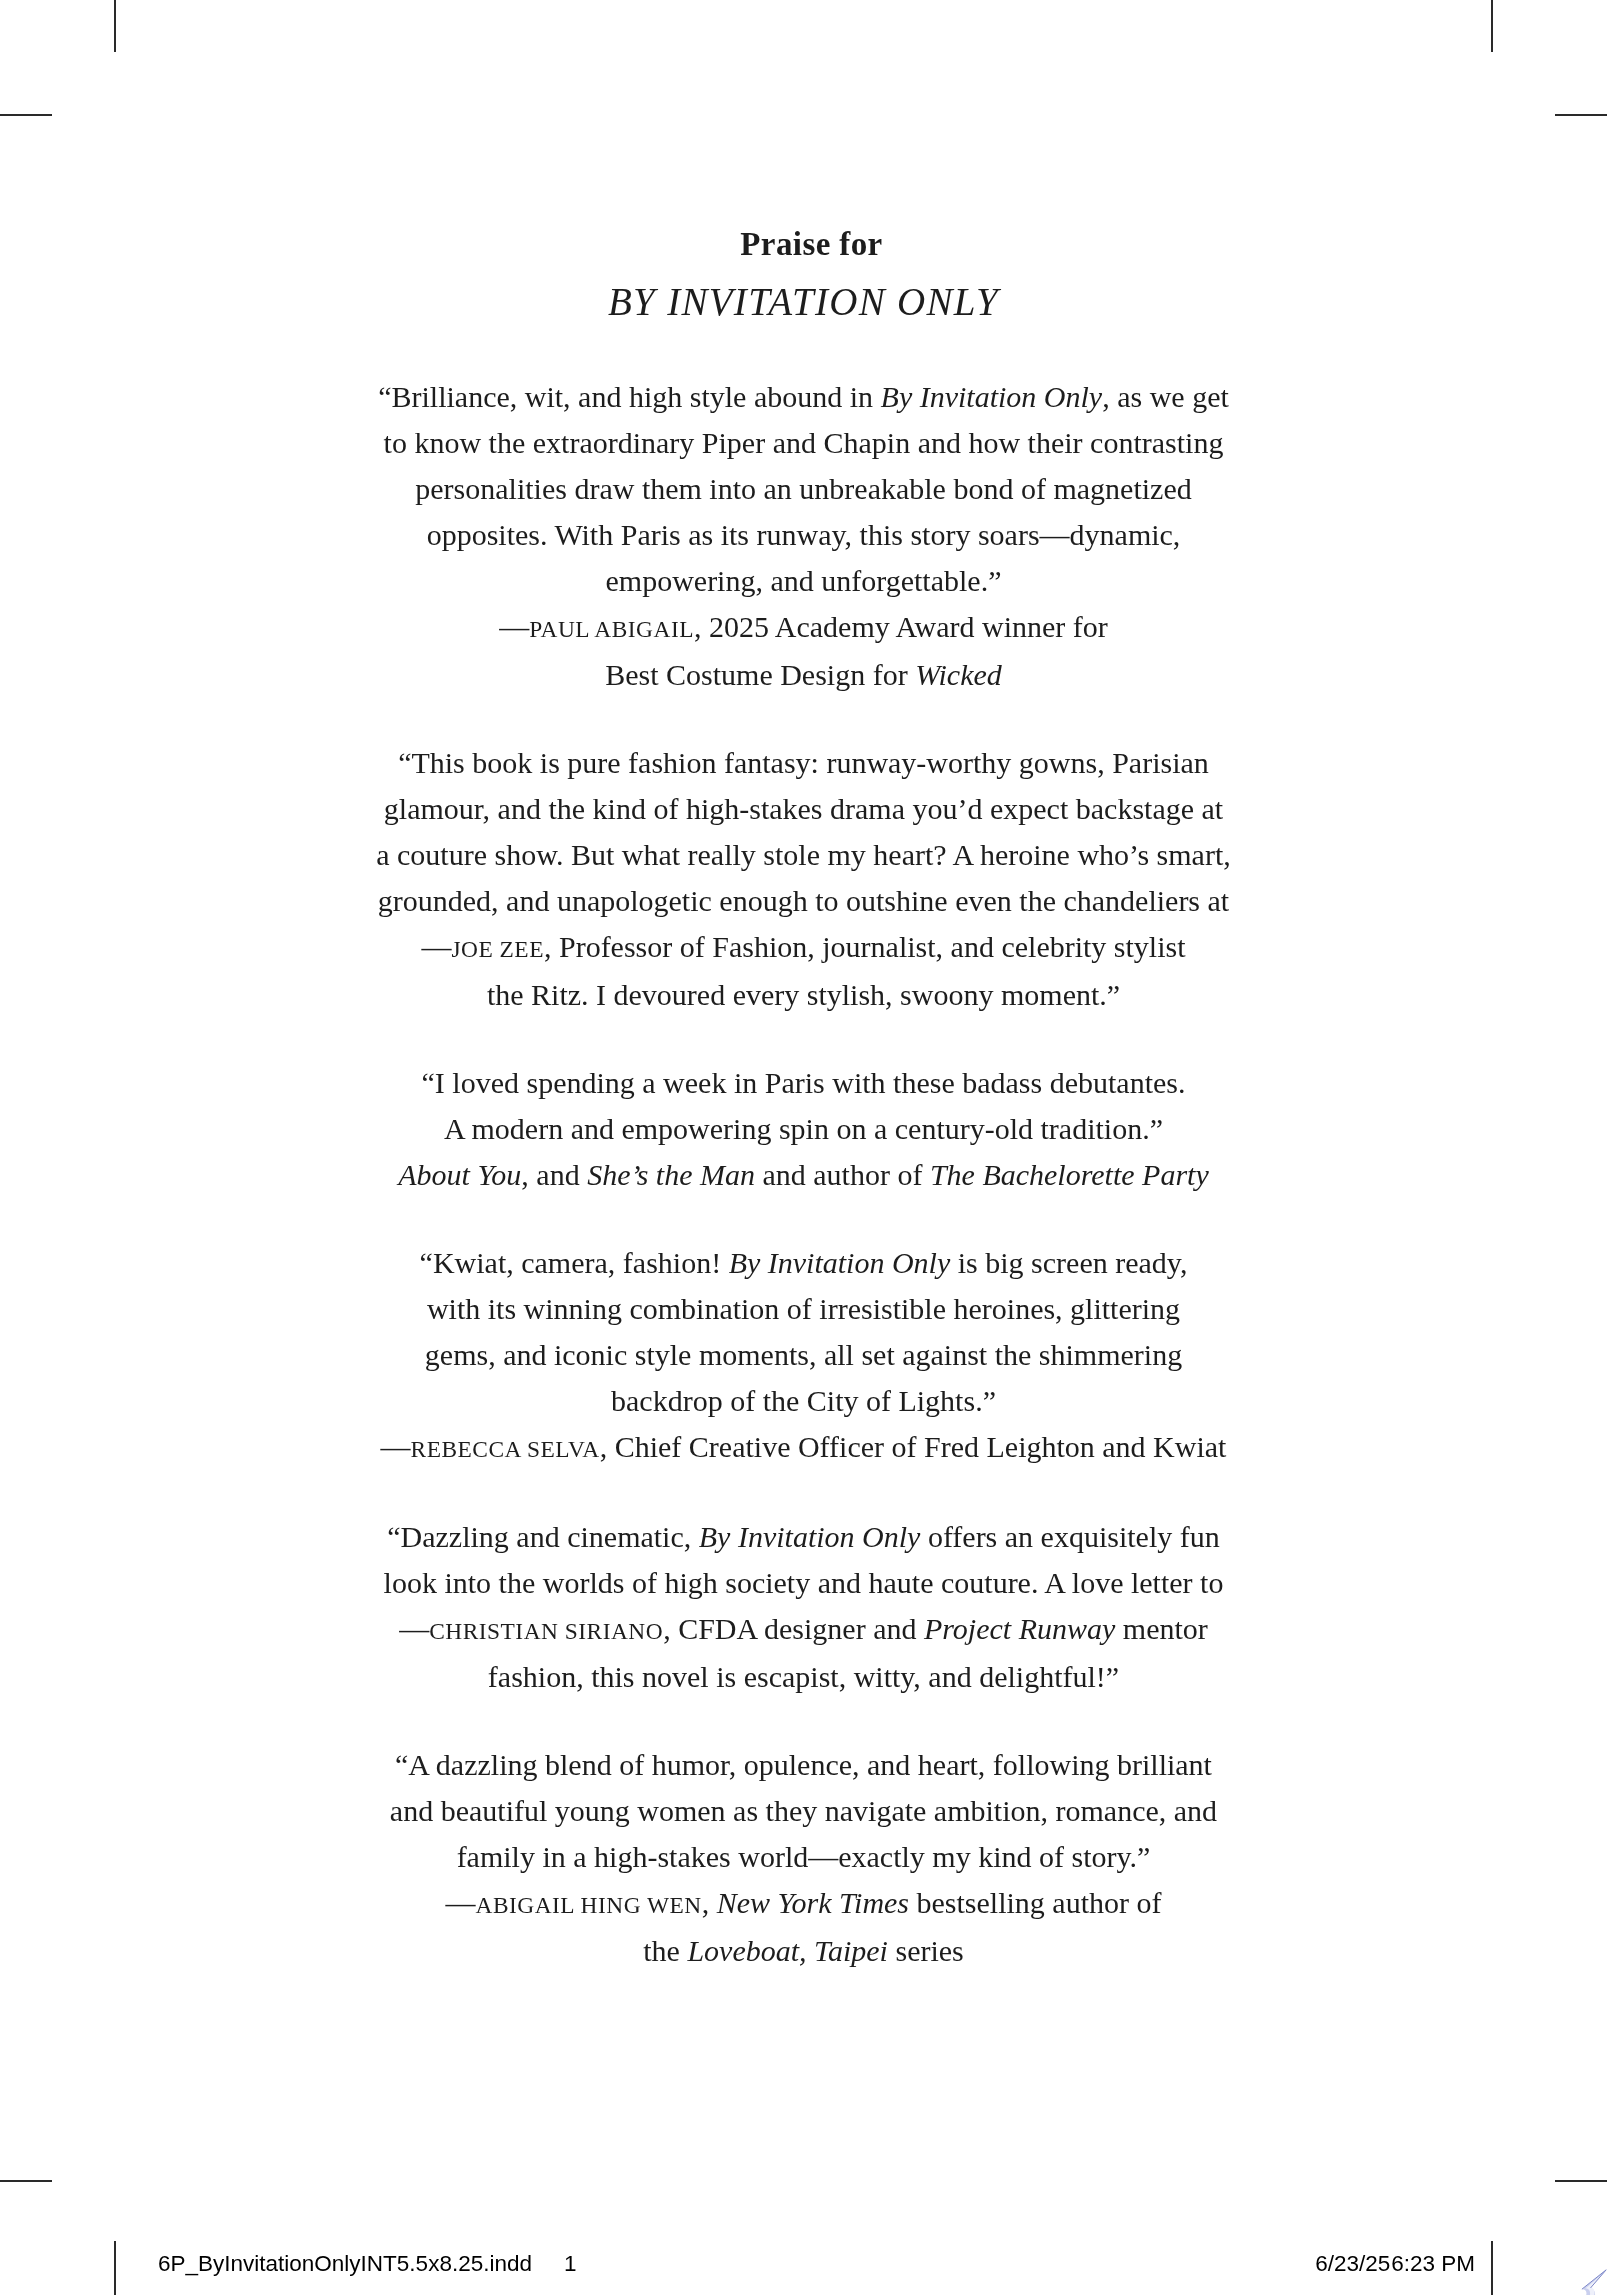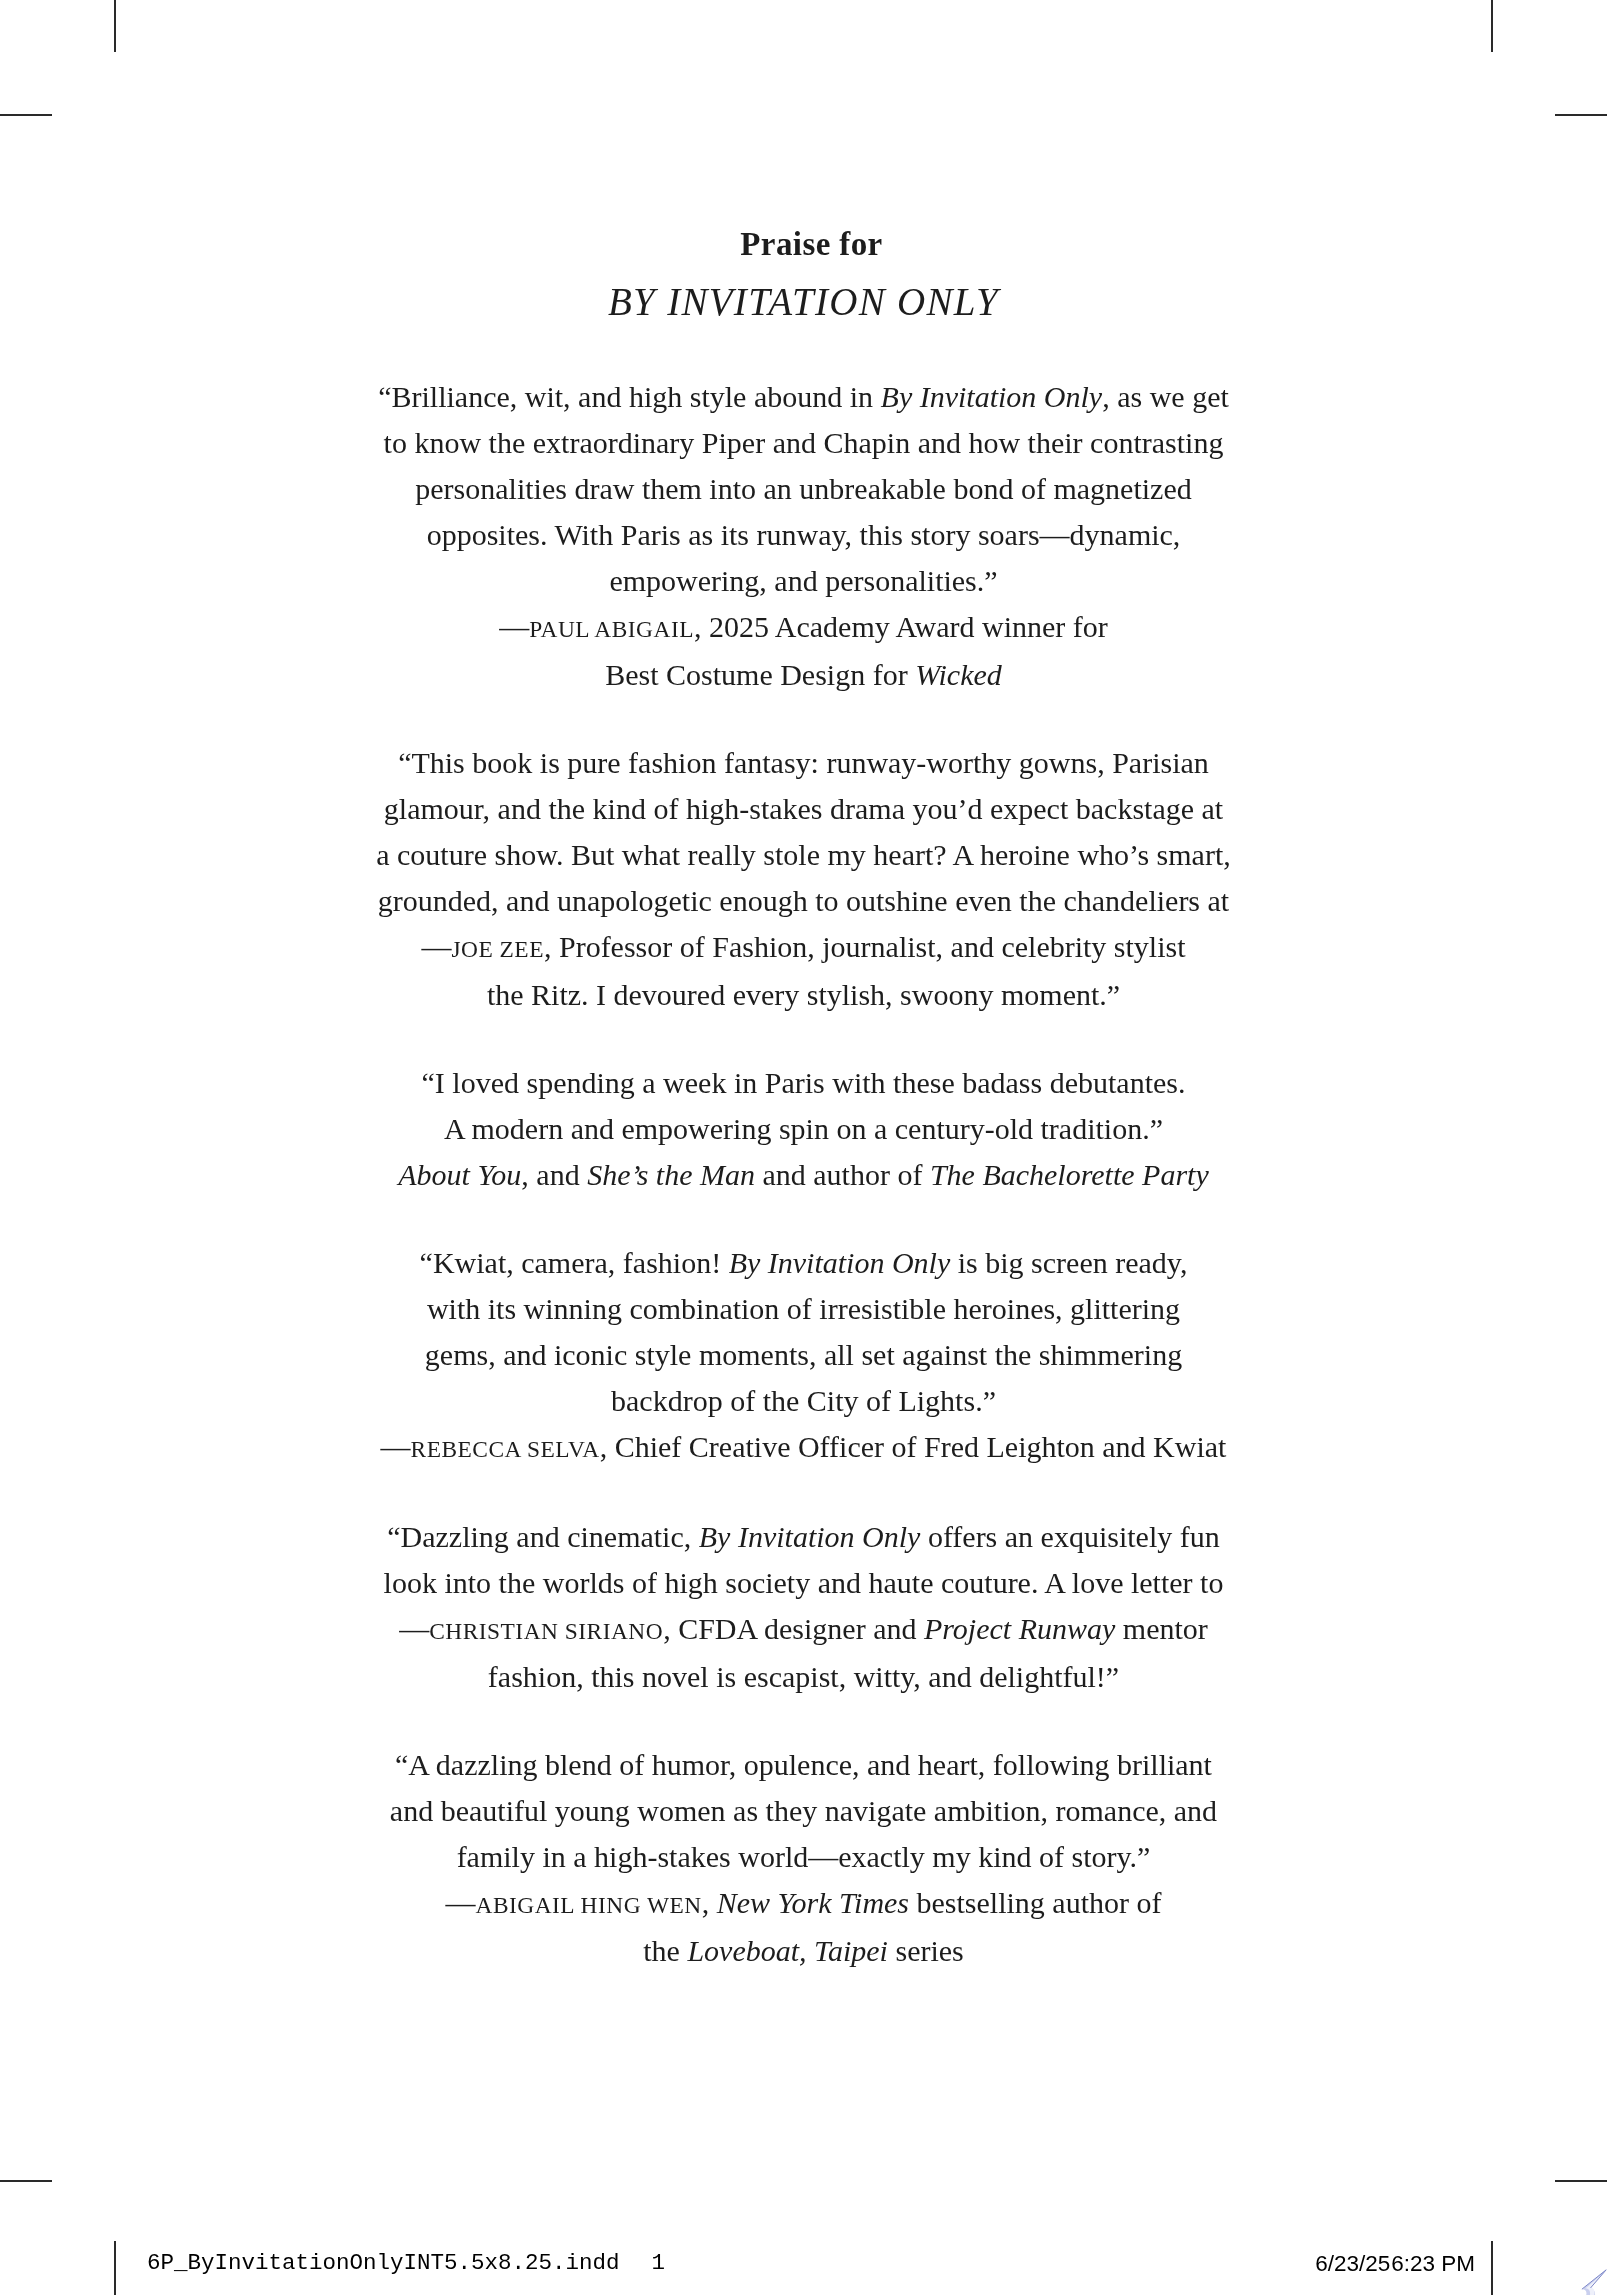--- a/index.html
+++ b/index.html
@@ -41,21 +41,21 @@
   .line { font-size: 30px; line-height: 46px; white-space: nowrap; }
   .i  { font-style: italic; }
   .sc { font-size: 0.78em; letter-spacing: 0.5px; }
 
   
   .slug {
     position: absolute; top: 2250px; left: 0; right: 0;
     font-family: "Liberation Sans", sans-serif;
     font-size: 22.5px; color: #000; line-height: 27px;
   }
-  .slug-left  { position: absolute; left: 147px; top: 0; font-family: Liberation Mono, monospace; }
+  .slug-left  { position: absolute; left: 158px; top: 0; }
   .slug-right { position: absolute; right: 132px; top: 0; }
   .slug-page  { margin-left: 32px; }
   .slug-time  { margin-left: 1px; }
 
   .cursor-artifact { position: absolute; left: 1578px; top: 2269px; }
 </style>
 </head>
 <body>
 
 <div class="sheet">
@@ -71,21 +71,21 @@
 
   <div class="content">
     <div class="heading">Praise for</div>
     <div class="title">BY INVITATION ONLY</div>
     <div class="blurbs">
         <div class="blurb">
           <div class="line"><span>“Brilliance, wit, and high style abound in </span><span class="i">By Invitation Only</span><span>, as we get</span></div>
           <div class="line"><span>to know the extraordinary Piper and Chapin and how their contrasting</span></div>
           <div class="line"><span>personalities draw them into an unbreakable bond of magnetized</span></div>
           <div class="line"><span>opposites. With Paris as its runway, this story soars—dynamic,</span></div>
-          <div class="line"><span>empowering, and personalities.”</span></div>
+          <div class="line"><span>empowering, and unforgettable.”</span></div>
           <div class="line"><span>—</span><span class="sc">PAUL ABIGAIL</span><span>, 2025 Academy Award winner for</span></div>
           <div class="line"><span>Best Costume Design for </span><span class="i">Wicked</span></div>
         </div>
         <div class="blurb">
           <div class="line"><span>“This book is pure fashion fantasy: runway-worthy gowns, Parisian</span></div>
           <div class="line"><span>glamour, and the kind of high-stakes drama you’d expect backstage at</span></div>
           <div class="line"><span>a couture show. But what really stole my heart? A heroine who’s smart,</span></div>
           <div class="line"><span>grounded, and unapologetic enough to outshine even the chandeliers at</span></div>
           <div class="line"><span>—</span><span class="sc">JOE ZEE</span><span>, Professor of Fashion, journalist, and celebrity stylist</span></div>
           <div class="line"><span>the Ritz. I devoured every stylish, swoony moment.”</span></div>

